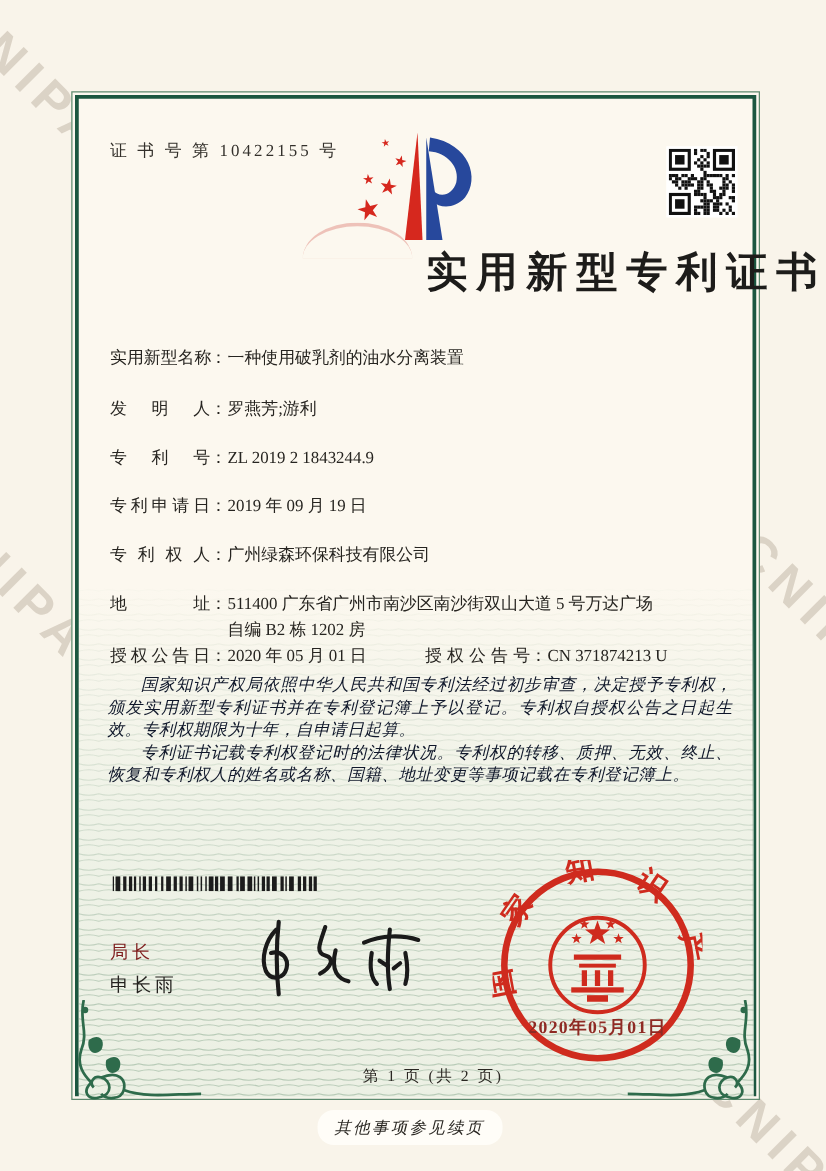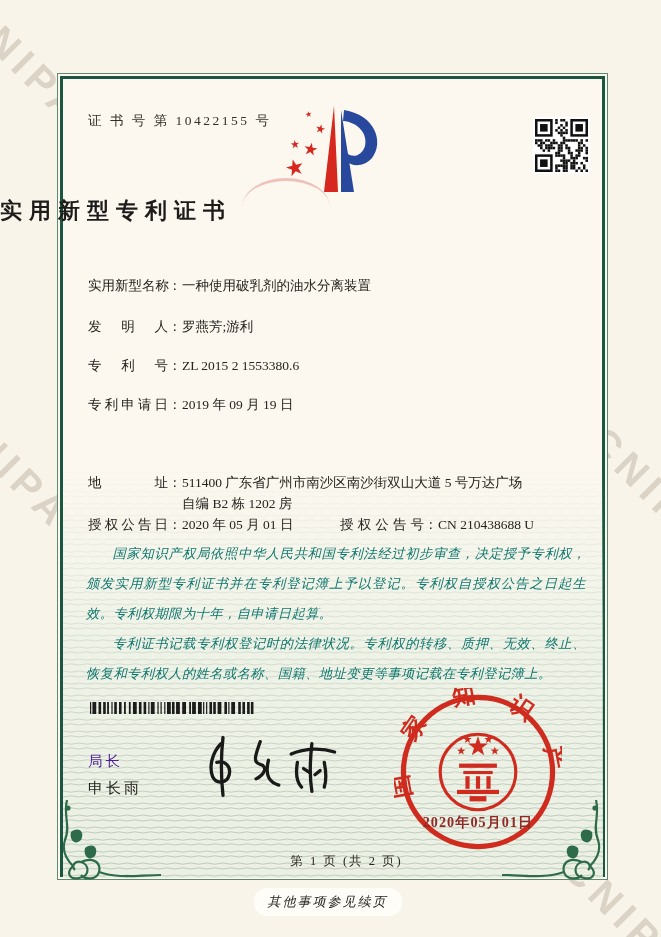--- a/index.html
+++ b/index.html
@@ -29,37 +29,37 @@
       background:linear-gradient(to bottom,rgba(234,240,228,0) 0%,rgba(234,240,228,0.75) 45%,#ecf0e4 100%);}
   .guilloche svg{position:absolute;left:0;top:0;}
 
   .cert-no{position:absolute;left:88px;top:112px;font-size:13.5px;color:#33302b;letter-spacing:2.5px;}
 
   .logo{position:absolute;left:283px;top:101px;width:110px;height:96px;}
   .logo .star{position:absolute;color:#d6281e;line-height:1;}
 
   .qr{position:absolute;left:533px;top:117px;width:57px;height:57px;background:#fff;padding:2px;box-sizing:border-box;}
 
-  .title{position:absolute;left:0;top:196px;width:100%;text-align:left;
-      font-size:22px;font-weight:bold;letter-spacing:7px;color:#1d1c1a;}
+  .title{position:absolute;left:0;top:196px;width:100%;text-align:right;
+      font-size:33px;font-weight:bold;letter-spacing:7px;color:#1d1c1a;}
 
   .frow{position:absolute;left:88px;font-size:13.5px;color:#262420;white-space:nowrap;}
   .flabel{display:inline-block;width:80px;text-align:justify;text-align-last:justify;vertical-align:top;}
   .flabel2{display:inline-block;width:84px;text-align:justify;text-align-last:justify;vertical-align:top;}
   .fcolon{display:inline-block;width:14px;}
   .pair2{position:absolute;left:252px;top:0;}
   .addr2{position:absolute;left:182px;top:495px;font-size:13.5px;color:#262420;}
 
-  .legal{position:absolute;left:86px;top:539px;width:500px;font-size:13.3px;line-height:30px;
-      color:#0f766e;font-style:italic;text-align:justify;}
+  .legal{position:absolute;left:86px;top:539px;width:500px;font-size:13.3px;line-height:18px;
+      color:#0f172a;font-style:italic;text-align:justify;}
   .legal p{margin:0;text-indent:2em;letter-spacing:0.4px;}
 
   .barcode{position:absolute;left:90px;top:700px;width:168px;height:12px;}
 
-  .signer-title{position:absolute;left:88px;top:752px;font-size:14.5px;letter-spacing:3px;color:#4c1d95;}
+  .signer-title{position:absolute;left:88px;top:752px;font-size:14.5px;letter-spacing:3px;color:#7f1d1d;}
   .signer-name{position:absolute;left:88px;top:779px;font-size:15px;letter-spacing:3px;color:#24221f;}
   .autograph{position:absolute;left:192px;top:730px;}
 
   .seal{position:absolute;left:394px;top:688px;width:168px;height:168px;}
 
   .ornament{position:absolute;top:800px;}
   .ornament.left{left:61px;}
   .ornament.right{left:502px;transform:scaleX(-1);}
 
   .page-num{position:absolute;left:16px;top:853px;width:100%;text-align:center;
@@ -316,33 +316,36 @@
 
   <div class="title">实用新型专利证书</div>
 
   <div class="frow" style="top:277px;">
     <span class="flabel">实用新型名称</span><span class="fcolon">：</span><span>一种使用破乳剂的油水分离装置</span>
   </div>
   <div class="frow" style="top:318px;">
     <span class="flabel">发明人</span><span class="fcolon">：</span><span>罗燕芳;游利</span>
   </div>
   <div class="frow" style="top:357px;">
-    <span class="flabel">专利号</span><span class="fcolon">：</span><span>ZL 2015 2 1553380.6</span>
+    <span class="flabel">专利号</span><span class="fcolon">：</span><span>ZL 2019 2 1843244.9</span>
   </div>
   <div class="frow" style="top:396px;">
     <span class="flabel">专利申请日</span><span class="fcolon">：</span><span>2019 年 09 月 19 日</span>
+  </div>
+  <div class="frow" style="top:435px;">
+    <span class="flabel">专利权人</span><span class="fcolon">：</span><span>广州绿森环保科技有限公司</span>
   </div>
   <div class="frow" style="top:474px;">
     <span class="flabel">地址</span><span class="fcolon">：</span><span>511400 广东省广州市南沙区南沙街双山大道 5 号万达广场</span>
   </div>
   <div class="addr2">自编 B2 栋 1202 房</div>
   <div class="frow" style="top:516px;">
     <span class="flabel">授权公告日</span><span class="fcolon">：</span><span>2020 年 05 月 01 日</span>
     <span class="pair2">
-      <span class="flabel2">授权公告号</span><span class="fcolon">：</span><span>CN 210438688 U</span>
+      <span class="flabel2">授权公告号</span><span class="fcolon">：</span><span>CN 371874213 U</span>
     </span>
   </div>
 
   <div class="legal">
     <p>国家知识产权局依照中华人民共和国专利法经过初步审查，决定授予专利权，颁发实用新型专利证书并在专利登记簿上予以登记。专利权自授权公告之日起生效。专利权期限为十年，自申请日起算。</p>
     <p>专利证书记载专利权登记时的法律状况。专利权的转移、质押、无效、终止、恢复和专利权人的姓名或名称、国籍、地址变更等事项记载在专利登记簿上。</p>
   </div>
 
   <div class="barcode">
     <svg id="barcode-svg" width="168" height="12" viewBox="0 0 168 12">

